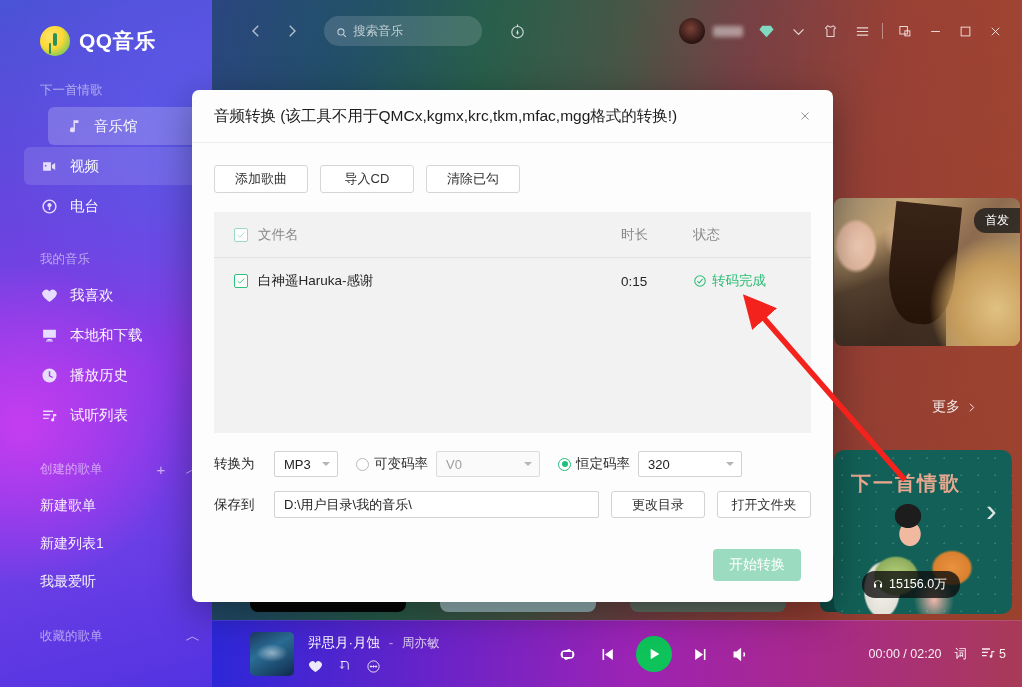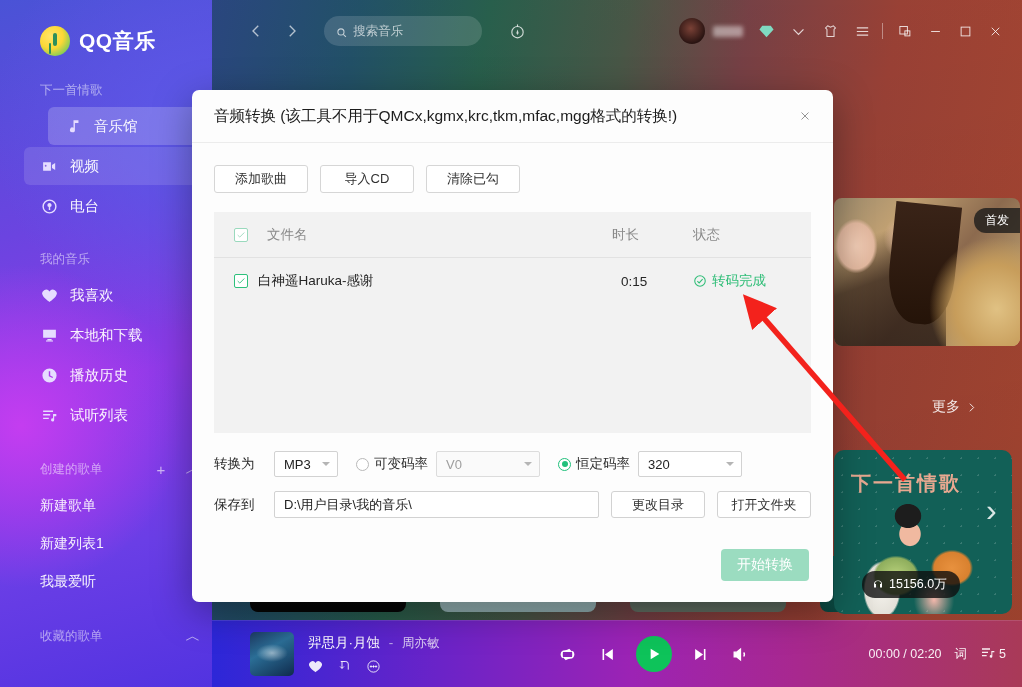--- a/index.html
+++ b/index.html
@@ -303,21 +303,21 @@
     margin-top: 19px;
     background: #f2f2f2;
     height: 221px;
     display: flex; flex-direction: column;
   }
   .fp-head, .fp-row {
     display: flex; align-items: center;
     height: 46px; padding: 0 22px 0 20px;
     font-size: 13.5px;
   }
-  .fp-head { color: #8a8a8a; border-bottom: 1px solid #e2e2e2; gap: 9px; }
+  .fp-head { color: #8a8a8a; border-bottom: 1px solid #e2e2e2; }
   .fp-row { color: #262626; }
   .cb {
     width: 14px; height: 14px; flex:none;
     border: 1px solid #2dc17c; border-radius: 2px;
     background: #fff; margin-right: 10px;
     display:flex; align-items:center; justify-content:center;
   }
   .cb svg { width: 10px; height: 10px; stroke: #2dc17c; fill: none; stroke-width: 2.2; }
   .cb.dim { border-color: #9ad9bd; }
   .cb.dim svg { stroke: #9ad9bd; }
@@ -365,21 +365,21 @@
     margin-left: 8px;
   }
   .path-btn {
     height: 27px; min-width: 94px; margin-left: 12px;
     border: 1px solid #d2d2d2; background: #fff; border-radius: 3px;
     font-size: 13px; color: #303030; font-family: inherit; cursor:pointer;
   }
 
   .md-foot {
     height: 74px; display:flex; align-items:center; justify-content: flex-end;
-    padding: 0 24px;
+    padding: 0 32px;
   }
   .start-btn {
     height: 32px; width: 88px;
     background: #9bdcc0; color: #ffffff;
     border: 0; border-radius: 4px;
     font-size: 14px; font-family: inherit; cursor: default;
   }
 
   
   #annot { position:absolute; inset:0; z-index: 40; pointer-events:none; }

